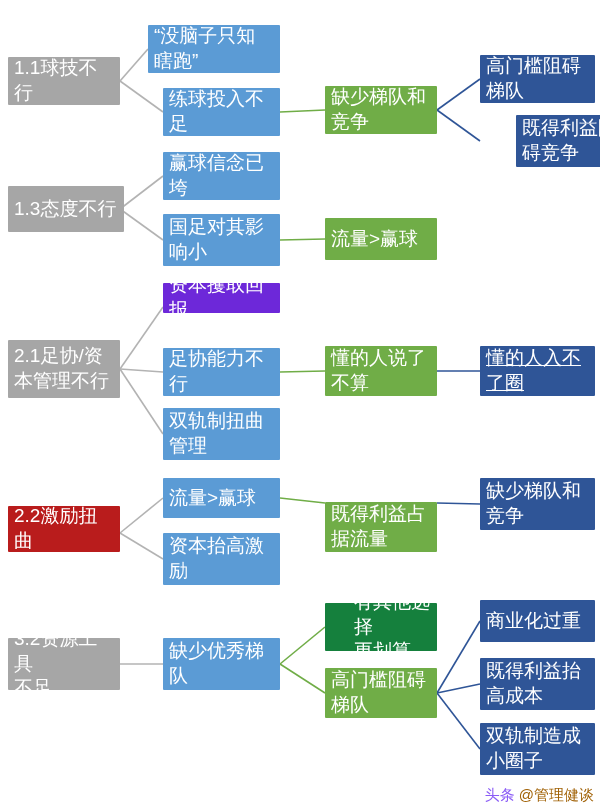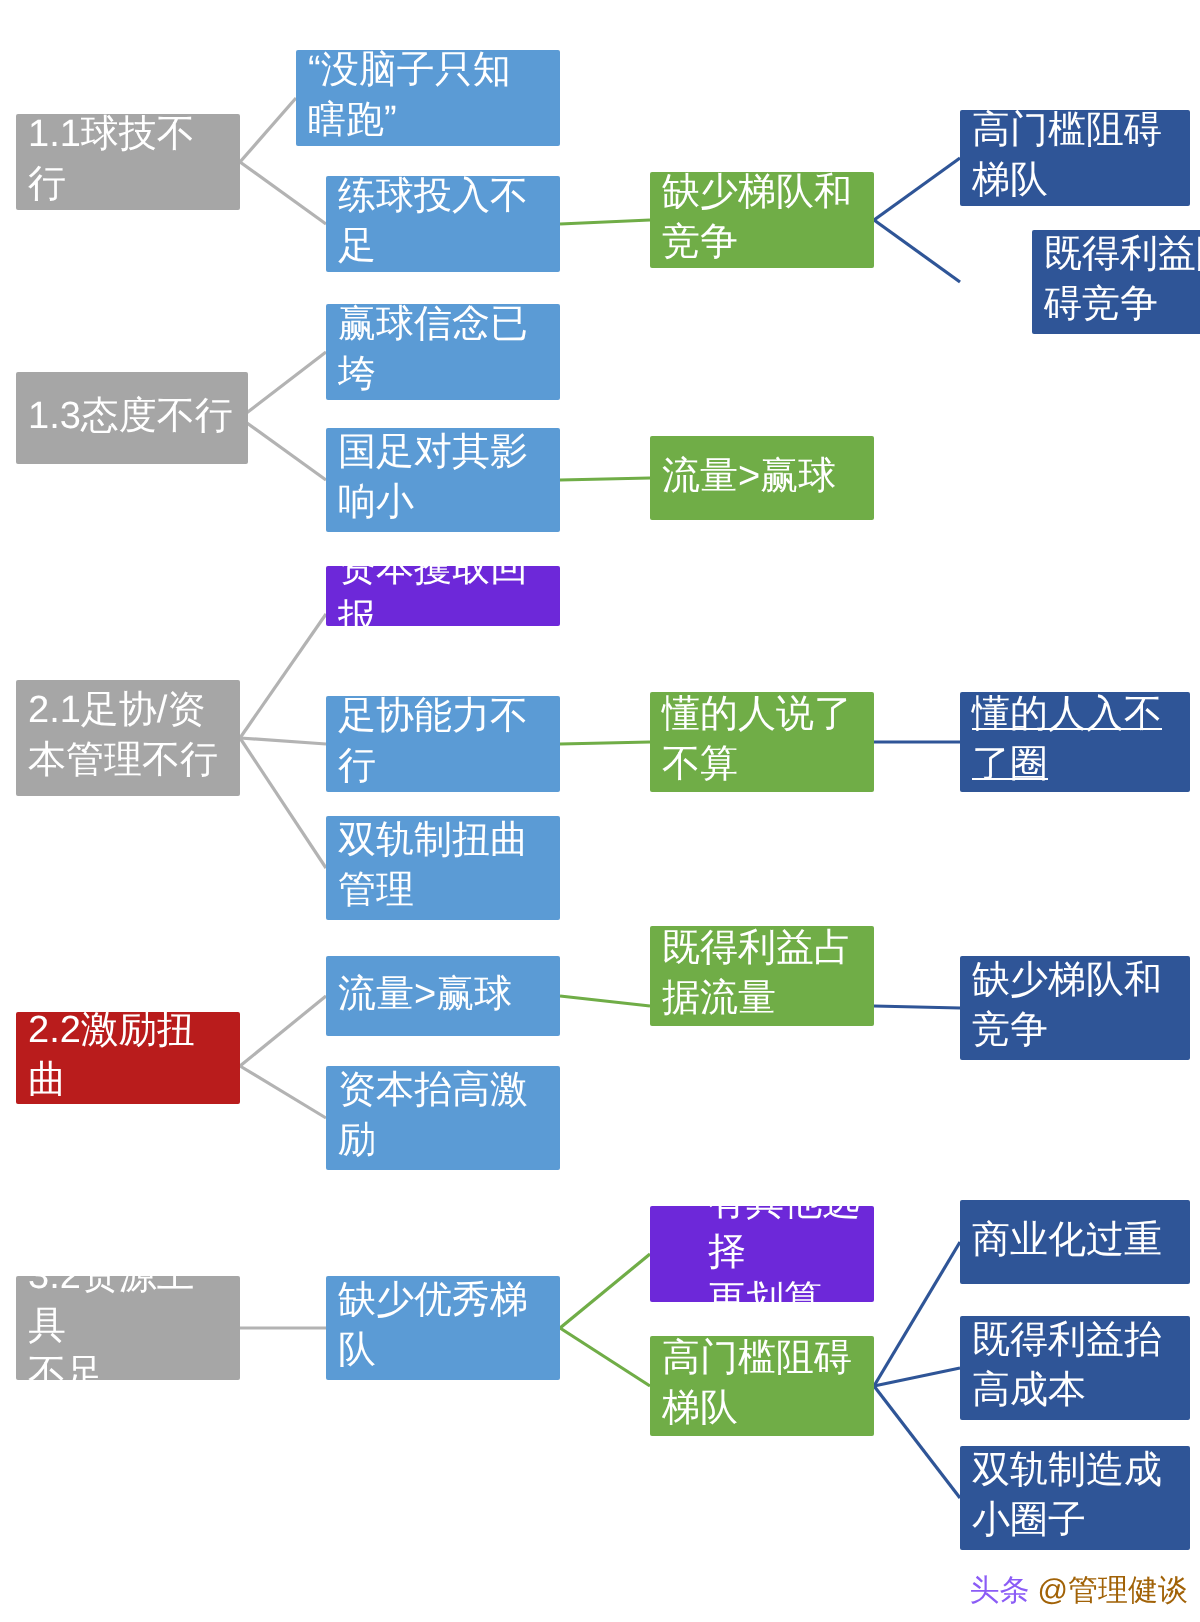--- a/index.html
+++ b/index.html
@@ -106,31 +106,31 @@
       <div class="node" style="left: 163px; top: 348px; width: 117px; height: 48px; background: rgb(91, 155, 213);">足协能力不
 行</div>
       <div class="node" style="left: 325px; top: 346px; width: 112px; height: 50px; background: rgb(112, 173, 71);">懂的人说了
 不算</div>
       <div class="node" style="left: 480px; top: 346px; width: 115px; height: 50px; background: rgb(47, 85, 151); text-decoration: underline;">懂的人入不
 了圈</div>
       <div class="node" style="left: 163px; top: 408px; width: 117px; height: 52px; background: rgb(91, 155, 213);">双轨制扭曲
 管理</div>
       <div class="node" style="left: 8px; top: 506px; width: 112px; height: 46px; background: #b91c1c;">2.2激励扭曲</div>
       <div class="node" style="left: 163px; top: 478px; width: 117px; height: 40px; background: rgb(91, 155, 213);">流量&gt;赢球</div>
-      <div class="node" style="left: 325px; top: 463px; width: 112px; height: 50px; background: rgb(112, 173, 71);">既得利益占
+      <div class="node" style="left: 325px; top: 502px; width: 112px; height: 50px; background: rgb(112, 173, 71);">既得利益占
 据流量</div>
       <div class="node" style="left: 480px; top: 478px; width: 115px; height: 52px; background: rgb(47, 85, 151);">缺少梯队和
 竞争</div>
       <div class="node" style="left: 163px; top: 533px; width: 117px; height: 52px; background: rgb(91, 155, 213);">资本抬高激
 励</div>
       <div class="node" style="left: 8px; top: 638px; width: 112px; height: 52px; background: rgb(166, 166, 166);">3.2资源工具
 不足</div>
       <div class="node" style="left: 163px; top: 638px; width: 117px; height: 52px; background: rgb(91, 155, 213);">缺少优秀梯
 队</div>
-      <div class="node" style="left: 325px; top: 603px; width: 112px; height: 48px; background: #6d28d9; padding-left: 29px;">有其他选择
+      <div class="node" style="left: 325px; top: 603px; width: 112px; height: 48px; background: #15803d; padding-left: 29px;">有其他选择
 更划算</div>
       <div class="node" style="left: 325px; top: 668px; width: 112px; height: 50px; background: rgb(112, 173, 71);">高门槛阻碍
 梯队</div>
       <div class="node" style="left: 480px; top: 600px; width: 115px; height: 42px; background: rgb(47, 85, 151);">商业化过重</div>
       <div class="node" style="left: 480px; top: 658px; width: 115px; height: 52px; background: rgb(47, 85, 151);">既得利益抬
 高成本</div>
       <div class="node" style="left: 480px; top: 723px; width: 115px; height: 52px; background: rgb(47, 85, 151);">双轨制造成
 小圈子</div>
     </div>
   <div class="watermark">

